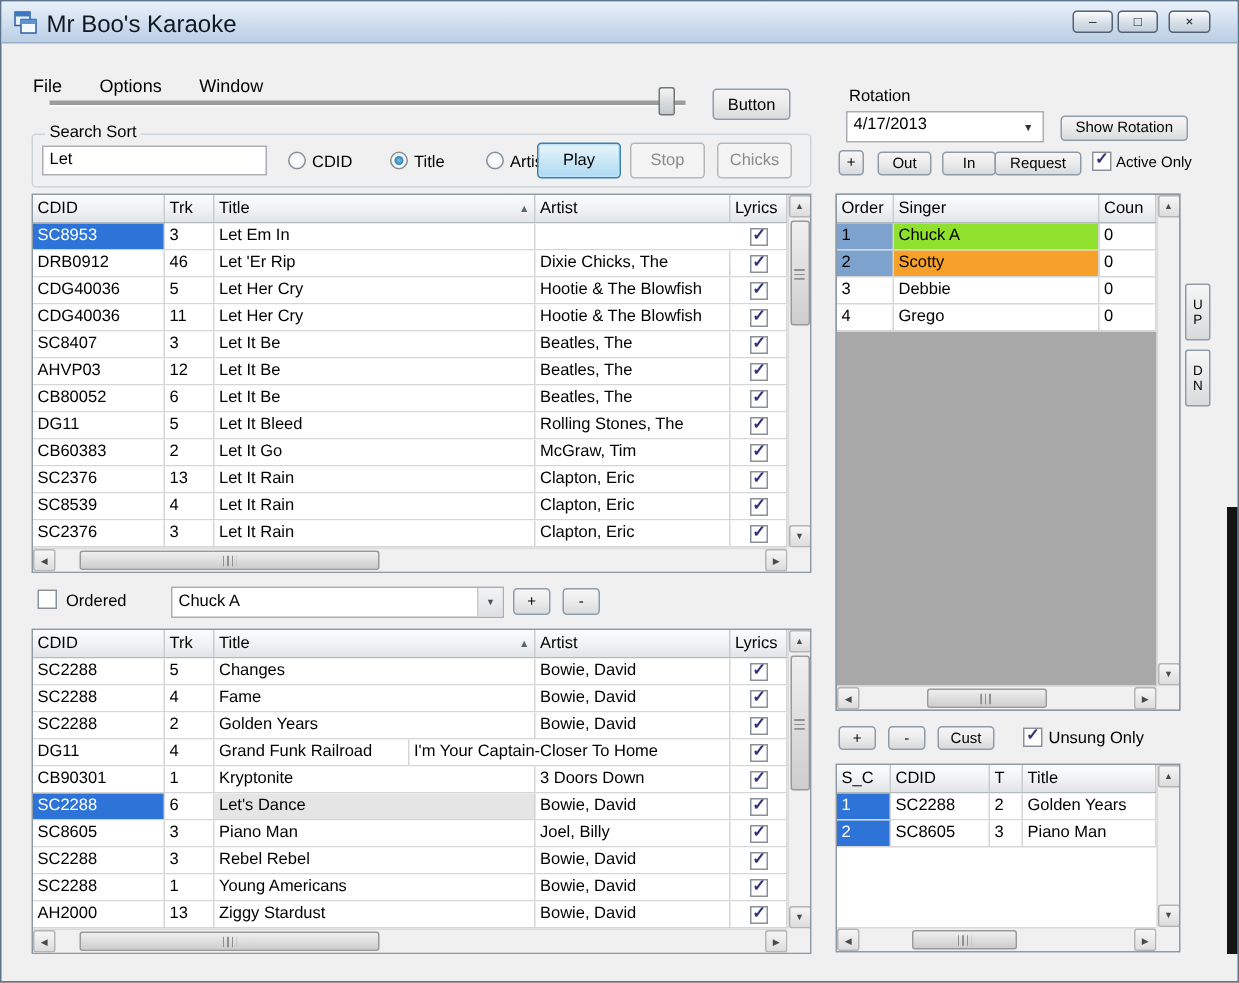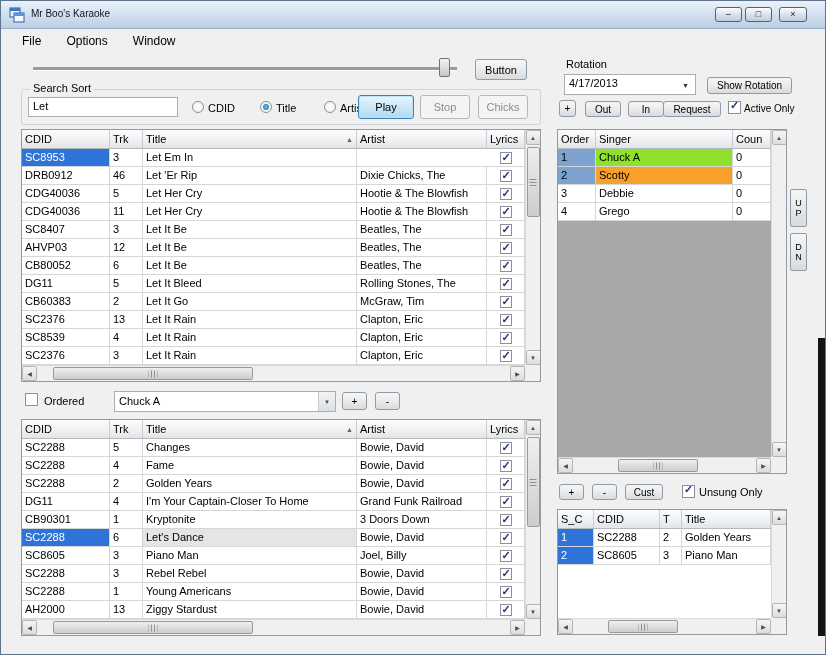--- a/index.html
+++ b/index.html
@@ -7,28 +7,28 @@
   body { font-family:"Liberation Sans", sans-serif; font-size:11px; color:#000; }
   .window { position:relative; width:826px; height:655px; background:#F0F0F0;
             border:1px solid #5f7And; overflow:hidden; }
   .window { border:1px solid #5E748C; }
 
   
   .titlebar { position:absolute; left:0; top:0; right:0; height:28px;
     background:linear-gradient(#EAF2FA,#CFDEEF 55%,#BCCFE4);
     border-bottom:1px solid #98AFC7; }
   .app-icon { position:absolute; left:8px; top:6px; width:16px; height:16px; }
-  .title-text { position:absolute; left:30px; top:7px; font-size:10px; color:#101820; }
+  .title-text { position:absolute; left:30px; top:7px; font-size:16px; color:#101820; }
   .cap-btn { position:absolute; top:6px; height:15px; border:1px solid #54616E; border-radius:3px;
     background:linear-gradient(#FDFEFF,#DCE4EC 45%,#C2CEDA);
     font-size:9px; line-height:12px; text-align:center; color:#1c1c1c; cursor:default; }
 
   
   .menubar { position:absolute; left:0; top:29px; right:0; height:23px; }
-  .menu-item { display:inline-block; padding:4px 11px; font-size:12px; }
+  .menu-item { display:inline-block; padding:20px 11px; font-size:12px; }
 
   
   .btn { position:absolute; border:1px solid #8E9CAA; border-radius:3px;
     background:linear-gradient(#F6F6F6,#EDEDED 45%,#D8DADC);
     font-size:11px; text-align:center; color:#000; display:flex; align-items:center; justify-content:center; }
   .btn.focused { border-color:#3C7FB1; background:linear-gradient(#EAF6FD,#CDE9F7 45%,#AEDAF3);
     box-shadow:inset 0 0 0 1px #BEE3F5; }
   .btn.disabled { background:#F4F4F4; border-color:#B5B8BB; color:#8B8B8B; }
   .btn.tiny { font-size:10px; }
   .textbox { position:absolute; background:#fff; border:1px solid #ABADB3; padding:2px 4px; font-size:11px; }
@@ -483,22 +483,22 @@
         <div class="g-cell" style="width: 130px;">Bowie, David</div>
         <div class="g-cell g-center" style="width: 38px;">
           <span class="cb">
             <span class="cb-mark">✓</span>
           </span>
         </div>
       </div>
       <div class="g-row">
         <div class="g-cell" style="width: 88px;">DG11</div>
         <div class="g-cell" style="width: 33px;">4</div>
+        <div class="g-cell" style="width: 130px;">Grand Funk Railroad</div>
         <div class="g-cell" style="width: 214px;">I'm Your Captain-Closer To Home</div>
-        <div class="g-cell" style="width: 130px;">Grand Funk Railroad</div>
         <div class="g-cell g-center" style="width: 38px;">
           <span class="cb">
             <span class="cb-mark">✓</span>
           </span>
         </div>
       </div>
       <div class="g-row">
         <div class="g-cell" style="width: 88px;">CB90301</div>
         <div class="g-cell" style="width: 33px;">1</div>
         <div class="g-cell" style="width: 214px;">Kryptonite</div>

